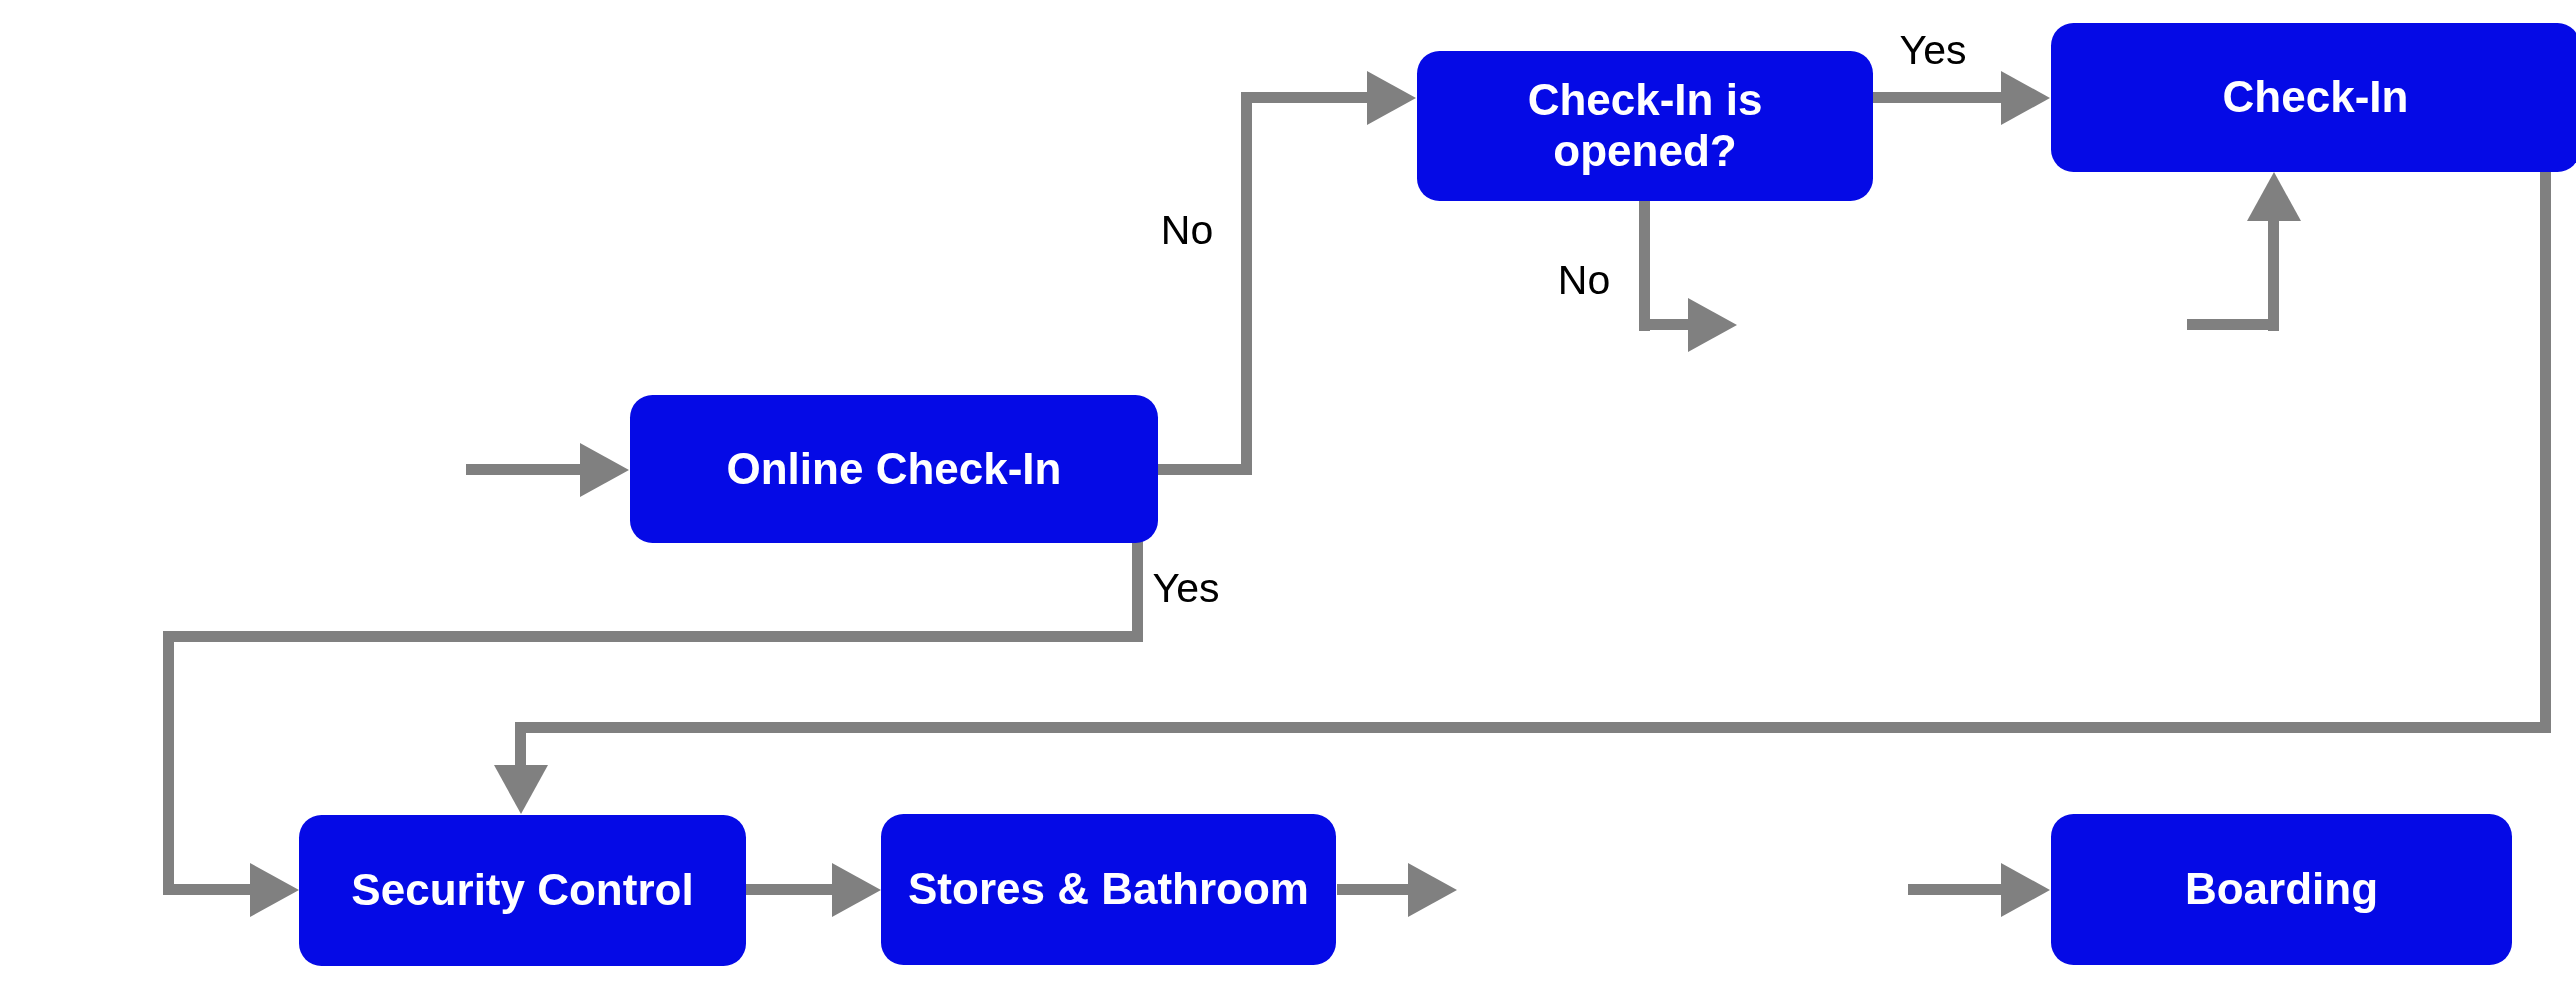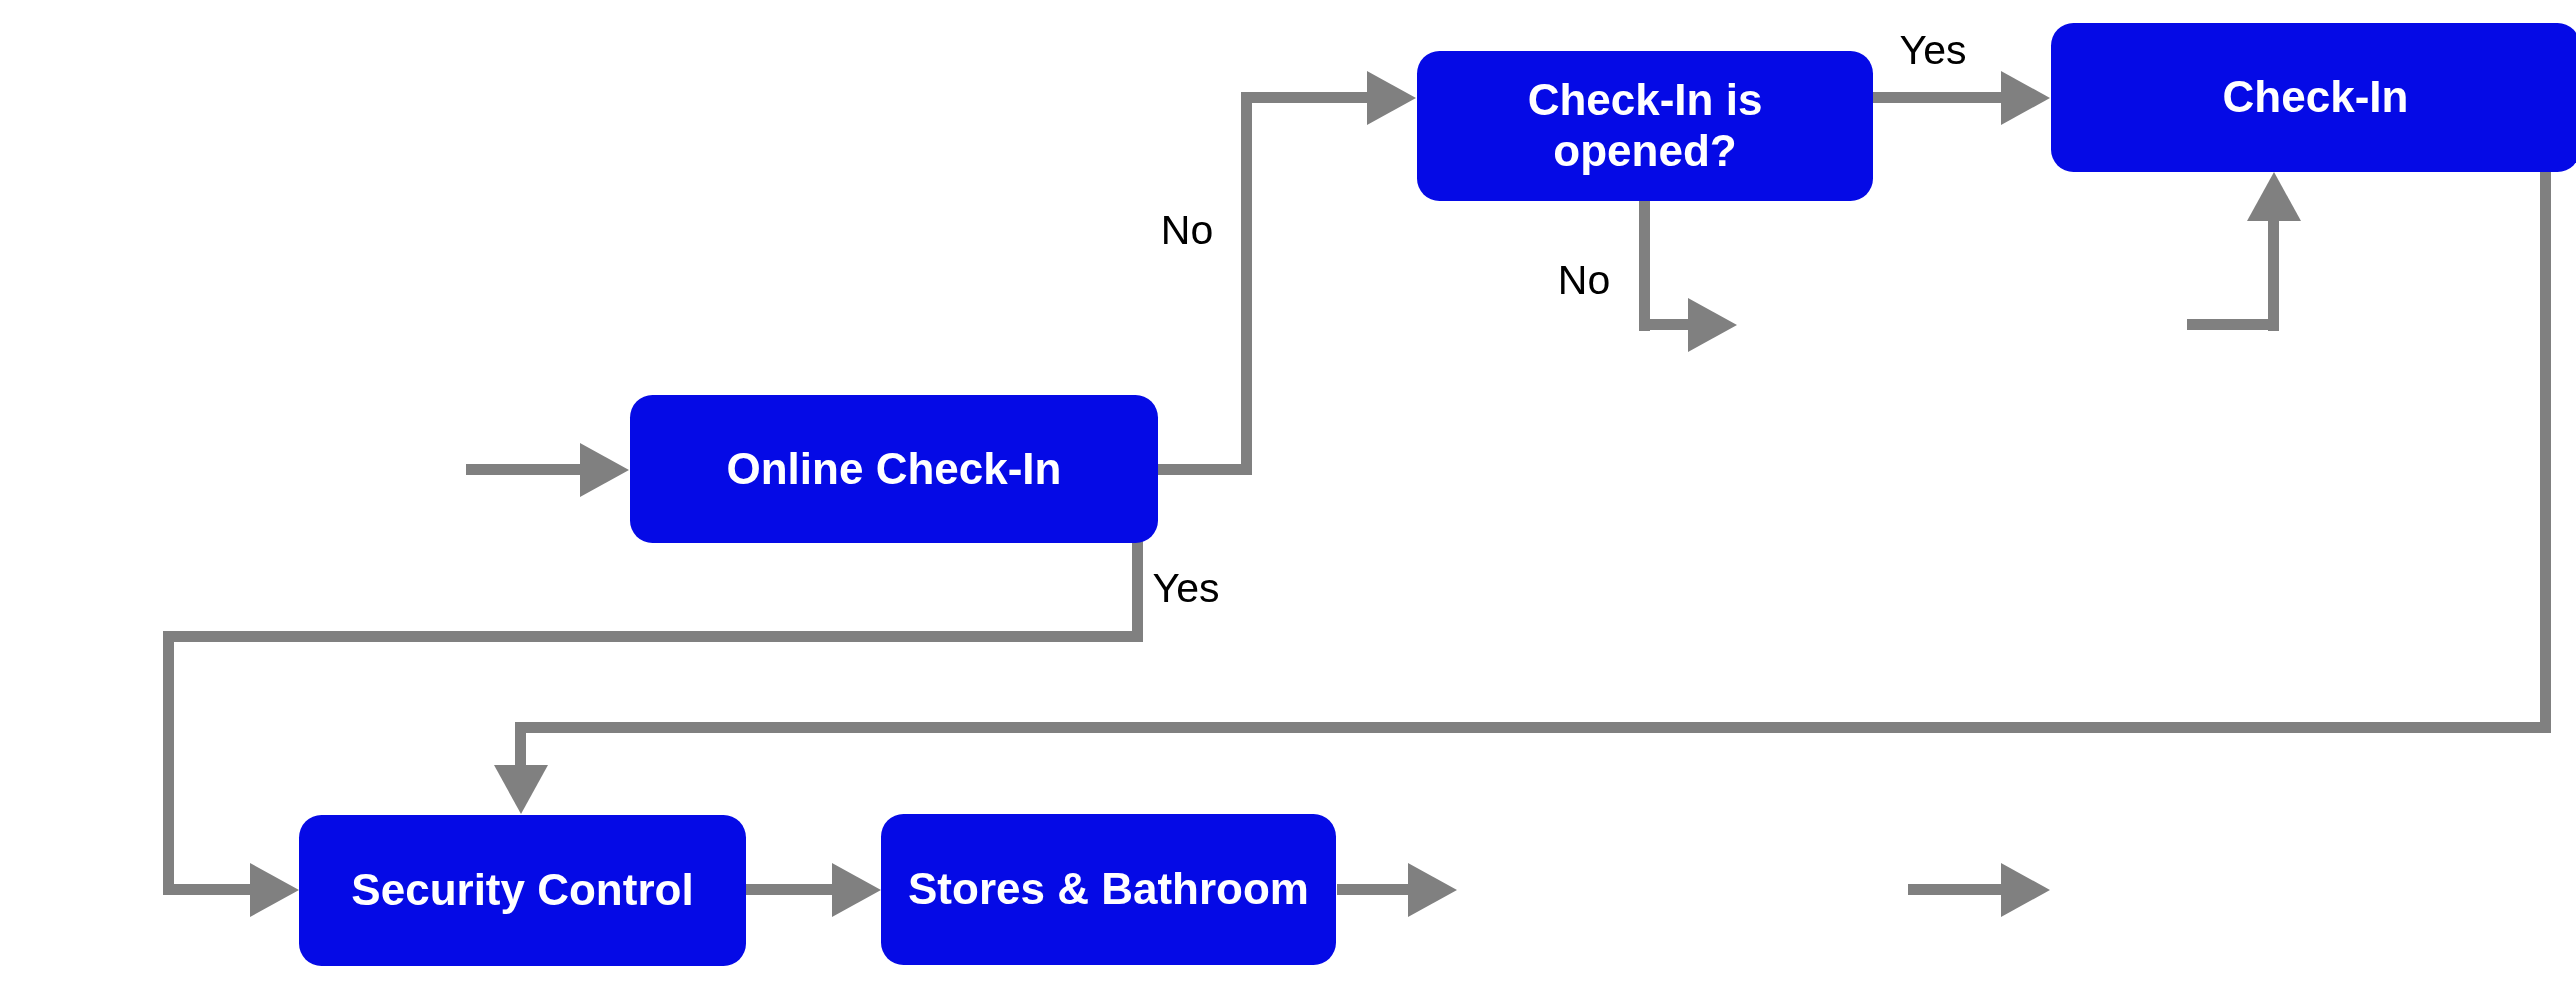--- a/index.html
+++ b/index.html
@@ -102,20 +102,23 @@
 
   <div class="node" style="left:299px;top:815px;width:447px;height:151px;">
     <span>Security Control</span>
   </div>
 
   <div class="node" style="left:881px;top:814px;width:455px;height:151px;">
     <span>Stores &amp; Bathroom</span>
   </div>
 
 
+  <div class="node" style="left:2051px;top:814px;width:461px;height:151px;">
+    <span>Boarding</span>
+  </div>
 
   <div class="edge-label" style="left:1187px;top:230px;">No</div>
   <div class="edge-label" style="left:1933px;top:50px;">Yes</div>
   <div class="edge-label" style="left:1584px;top:280px;">No</div>
   <div class="edge-label" style="left:1186px;top:588px;">Yes</div>
 
 </div>
 
 
 </body></html>

